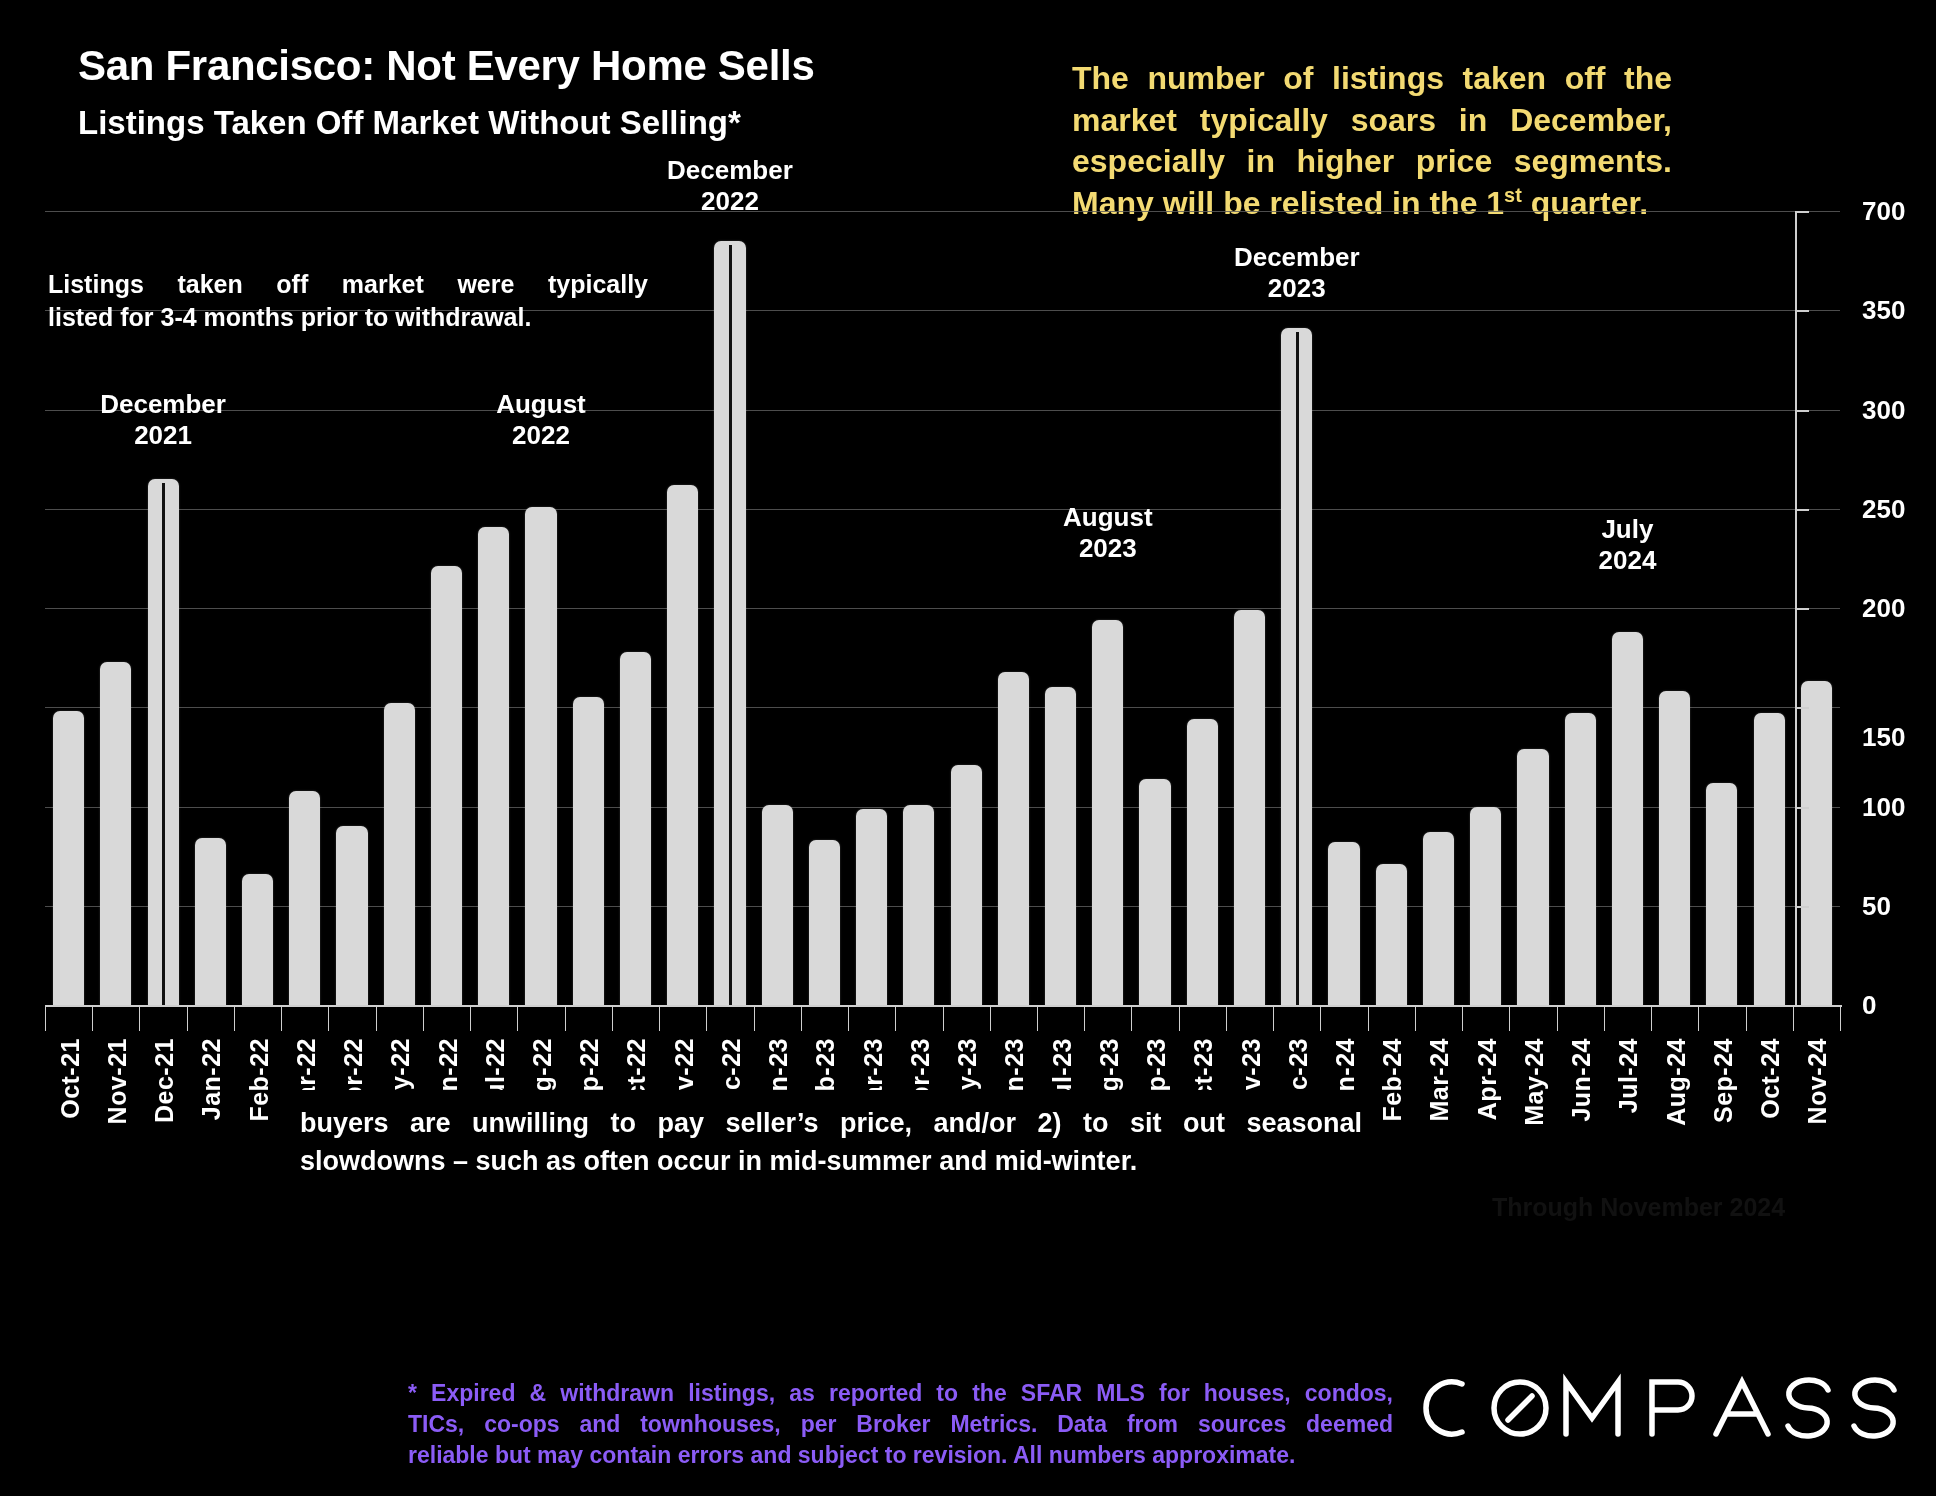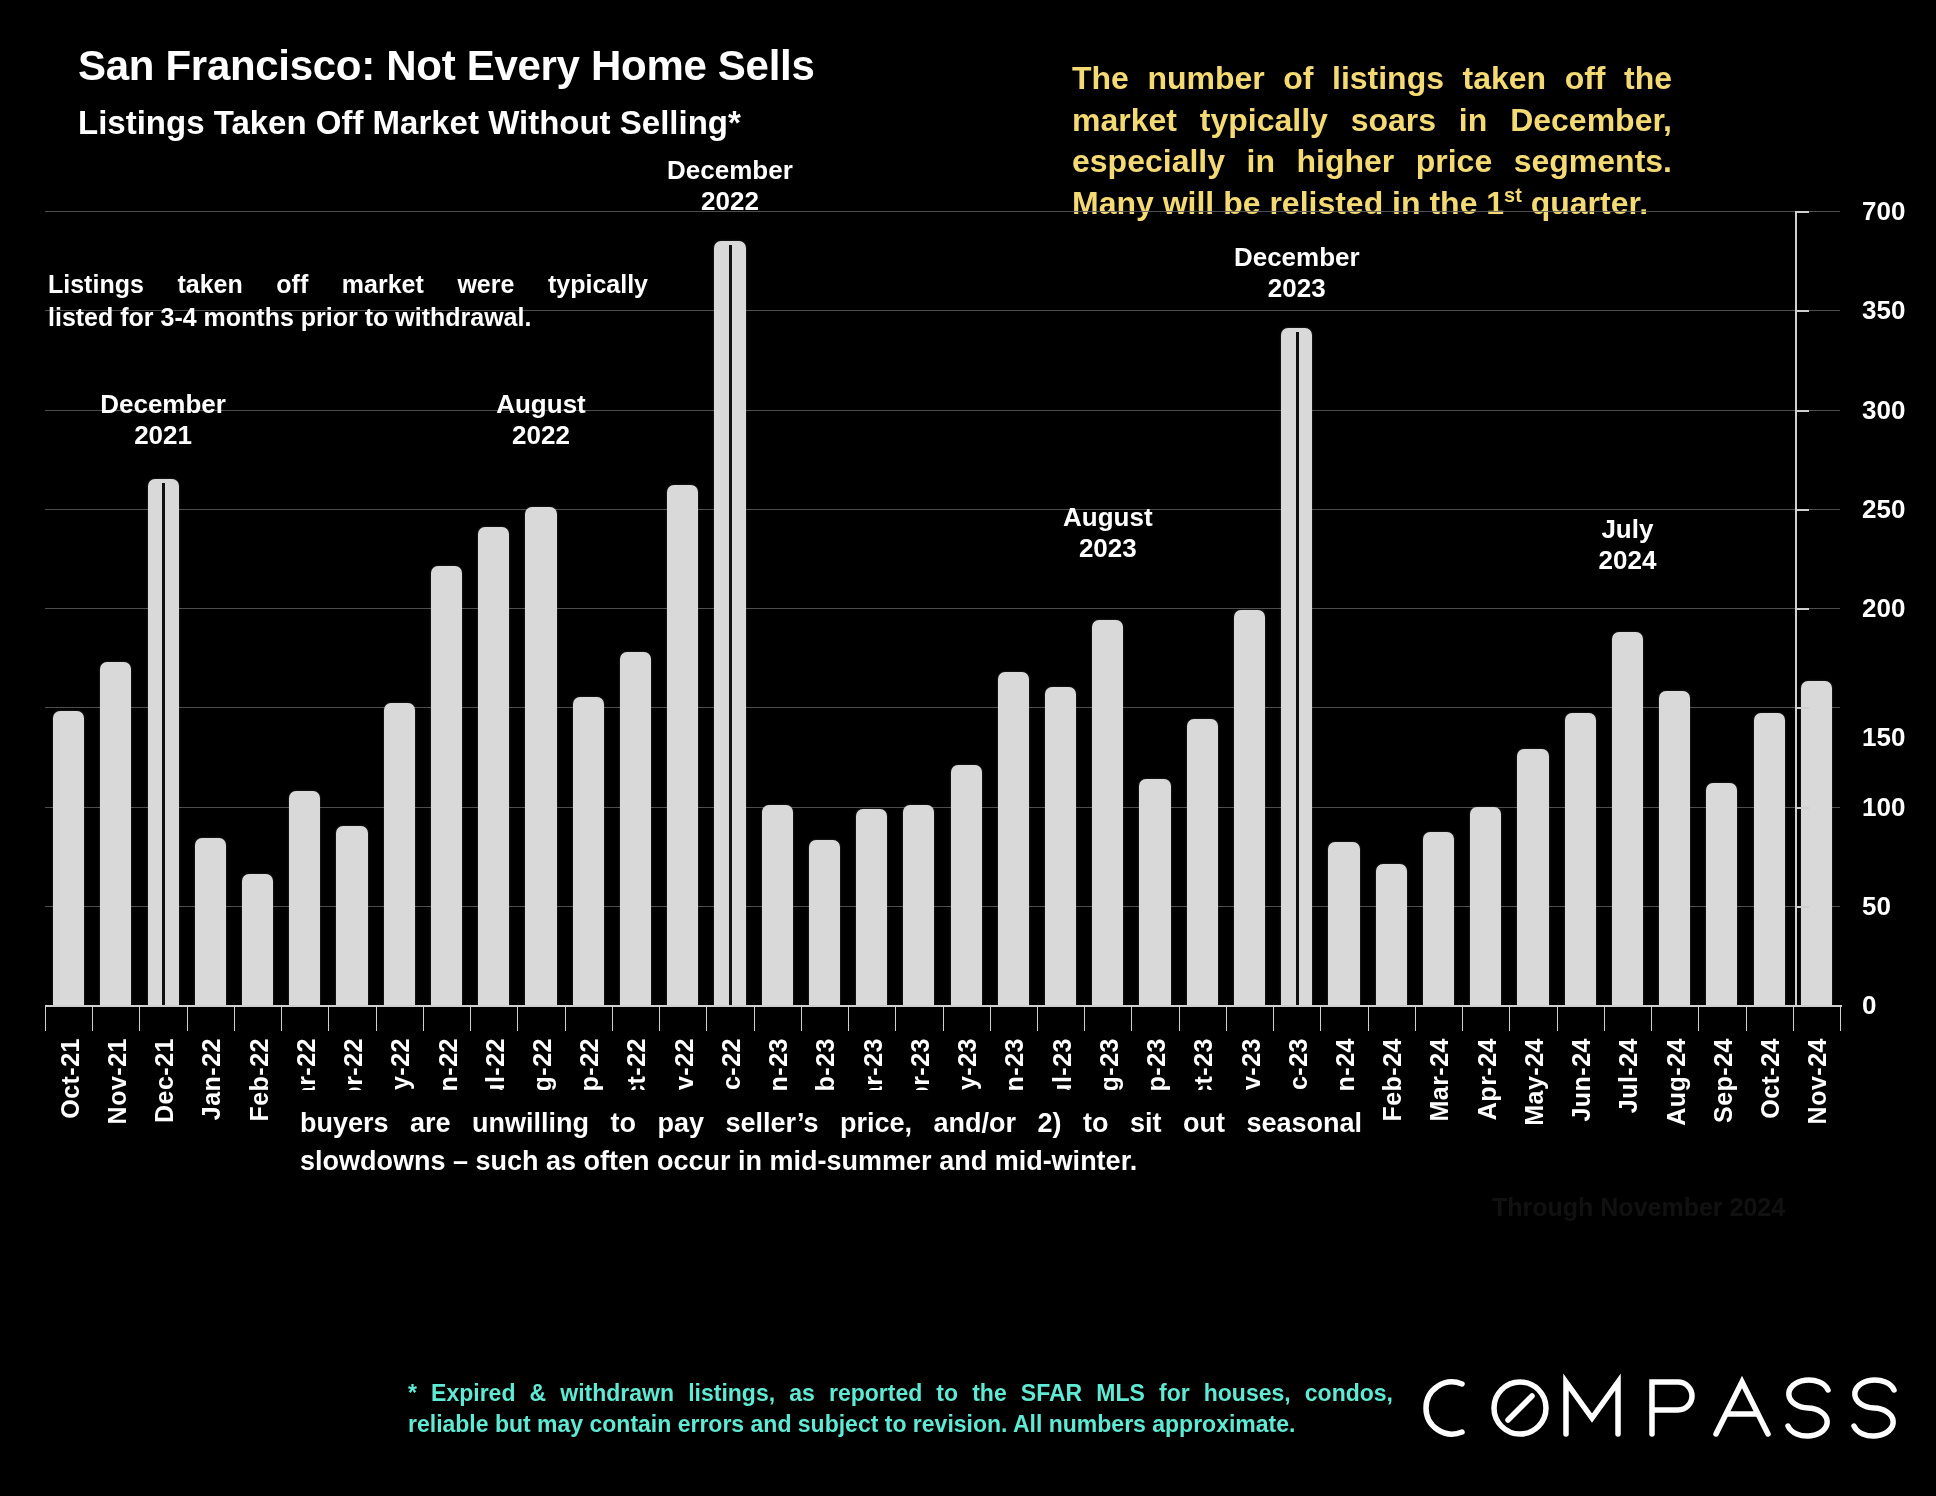--- a/index.html
+++ b/index.html
@@ -94,21 +94,21 @@
   .explain .last{text-align:left;}
 
   .through{
     position:absolute;left:1492px;top:1193px;
     font-size:25px;font-weight:bold;color:#111;z-index:8;white-space:nowrap;
   }
 
   
   .footnote{
     position:absolute;left:408px;top:1378px;width:985px;
-    font-size:23px;font-weight:bold;color:#5eead4;line-height:1.34;
+    font-size:23px;font-weight:bold;color:#8b5cf6;line-height:1.34;
   }
   .footnote .j{text-align:justify;text-align-last:justify;}
   .footnote .last{text-align:left;}
 
   
   .logo{
     position:absolute;right:20px;top:1368px;
     display:flex;align-items:center;gap:2px;
   }
 </style>
@@ -315,20 +315,21 @@
 
   <div class="explain">
     <div class="j">buyers are unwilling to pay seller’s price, and/or 2) to sit out seasonal</div>
     <div class="last">slowdowns – such as often occur in mid-summer and mid-winter.</div>
   </div>
 
   <div class="through">Through November 2024</div>
 
   <div class="footnote">
     <div class="j">* Expired &amp; withdrawn listings, as reported to the SFAR MLS for houses, condos,</div>
+    <div class="j">TICs, co-ops and townhouses, per Broker Metrics. Data from sources deemed</div>
     <div class="last">reliable but may contain errors and subject to revision. All numbers approximate.</div>
   </div>
 
   <div class="logo">
     <svg width="500" height="82" viewBox="0 0 500 82">
       <g fill="none" stroke="#ffffff" stroke-width="5.5" stroke-linecap="round">
         <path d="M 46 16 A 26 26 0 1 0 46 64"></path>
         <circle cx="104" cy="40" r="26"></circle>
         <line x1="92" y1="52" x2="116" y2="28"></line>
         <path d="M 150 66 L 150 14 L 176 50 L 202 14 L 202 66"></path>

